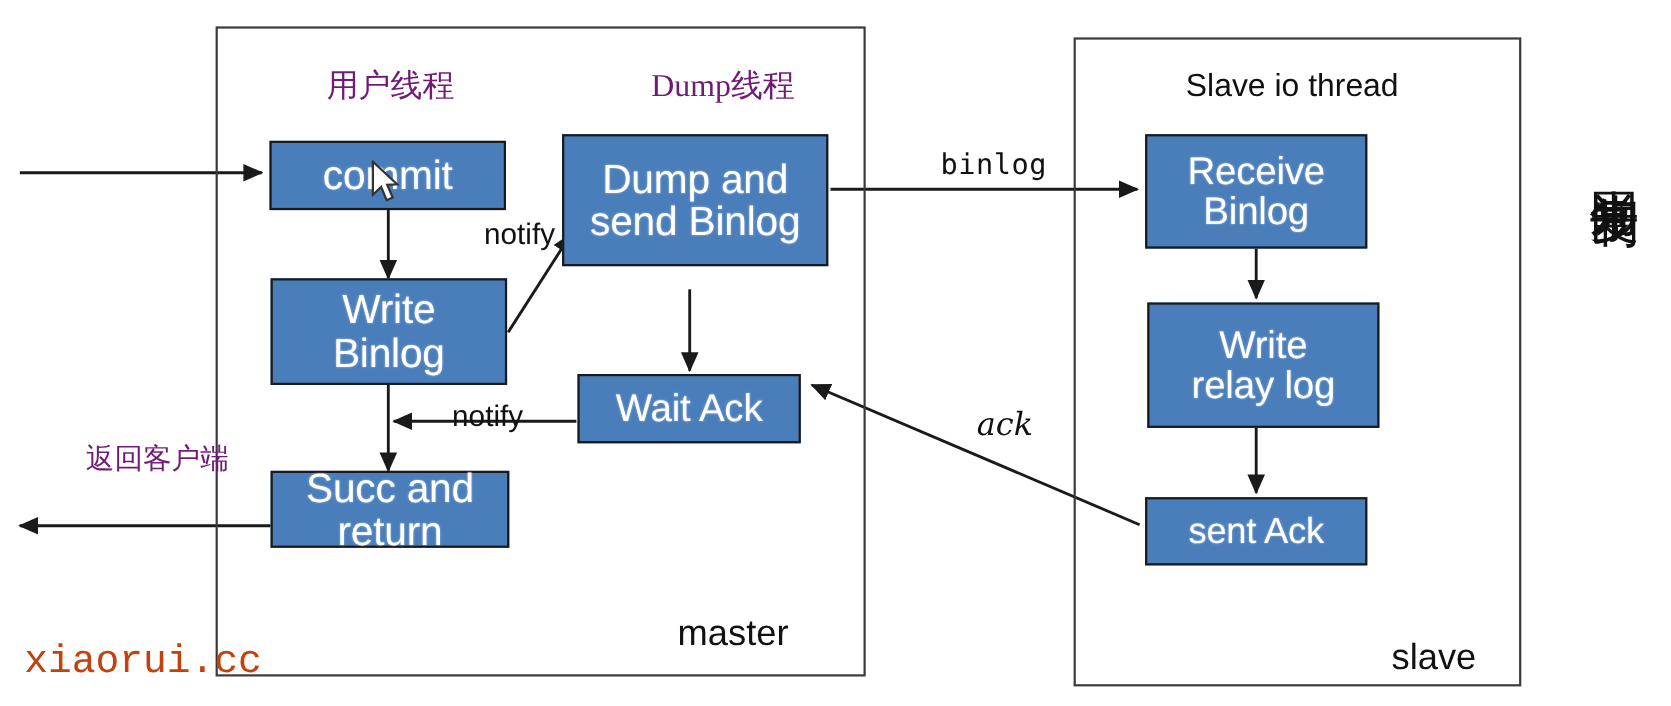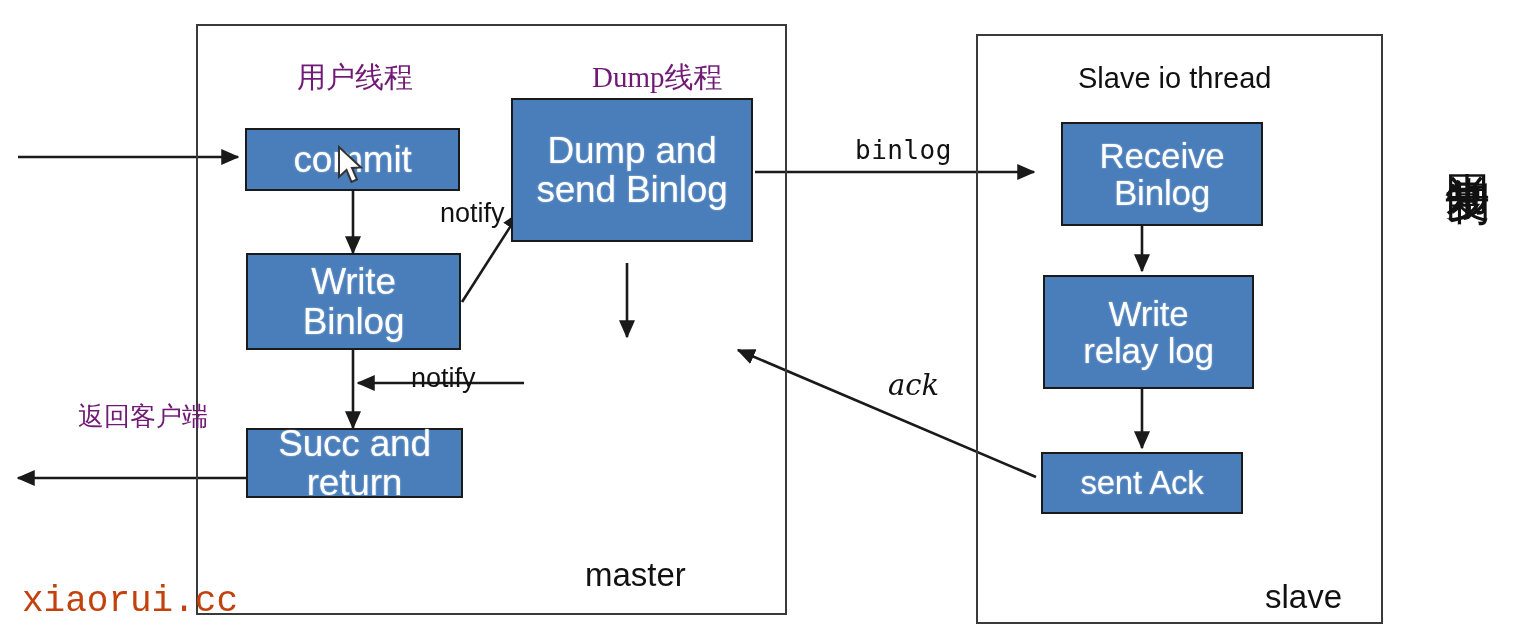--- a/index.html
+++ b/index.html
@@ -123,48 +123,49 @@
 
       <path d="M 1142 226 L 1142 271" marker-end="url(#arrow)"></path>
 
       <path d="M 1142 389 L 1142 448" marker-end="url(#arrow)"></path>
 
       <path d="M 1036 477 L 738 350" marker-end="url(#arrow)"></path>
     </g>
   </svg>
 
   <div class="frame" style="left:196px; top:24px; width:591px; height:591px;"></div>
-  <div class="frame-label" style="left:585px; top:556px; font-size:33px;">master</div>
+  <div class="frame-label" style="left:616px; top:556px; font-size:33px;">master</div>
 
   <div class="lbl lbl-cn" style="left:297px; top:58px; font-size:29px;">用户线程</div>
   <div class="lbl lbl-cn" style="left:592px; top:58px; font-size:29px;">Dump线程</div>
 
   <div class="lbl lbl-cn" style="left:78px; top:399px; font-size:26px;">返回客户端</div>
 
   <div class="pbox" style="left:245px; top:128px; width:215px; height:63px; font-size:37px;">commit</div>
 
   <div class="pbox" style="left:246px; top:253px; width:215px; height:97px; font-size:37px;">Write
 Binlog</div>
 
-  <div class="pbox" style="left:511px; top:98px; width:242px; height:144px; font-size:37px;">Dump and
+  <div class="pbox" style="left:511px; top:122px; width:242px; height:120px; font-size:37px;">Dump and
 send Binlog</div>
 
+  <div class="pbox" style="left:525px; top:340px; width:203px; height:63px; font-size:35px;">Wait Ack</div>
 
   <div class="pbox" style="left:246px; top:428px; width:217px; height:70px; font-size:37px;">Succ and
 return</div>
 
   <div class="lbl" style="left:440px; top:198px; font-size:27px;">notify</div>
   <div class="lbl" style="left:411px; top:363px; font-size:27px;">notify</div>
 
   <div class="frame" style="left:976px; top:34px; width:407px; height:590px;"></div>
   <div class="frame-label" style="left:1265px; top:578px; font-size:33px;">slave</div>
 
   <div class="lbl" style="left:1032px; top:62px; font-size:29px;margin-left:46px;">Slave io thread</div>
 
-  <div class="pbox" style="left:1041px; top:122px; width:202px; height:104px; font-size:35px;margin-left:20px;">Receive
+  <div class="pbox" style="left:1041px; top:122px; width:202px; height:104px; font-size:35px;">Receive
 Binlog</div>
 
   <div class="pbox" style="left:1043px; top:275px; width:211px; height:114px; font-size:35px;">Write
 relay log</div>
 
   <div class="pbox" style="left:1041px; top:452px; width:202px; height:62px; font-size:33px;text-align:center;">sent Ack</div>
 
   <div class="lbl lbl-mono" style="left:855px; top:135px; font-size:26px;">binlog</div>
   <div class="lbl lbl-serif-italic" style="left:888px; top:368px; font-size:29px;">ack</div>
 

